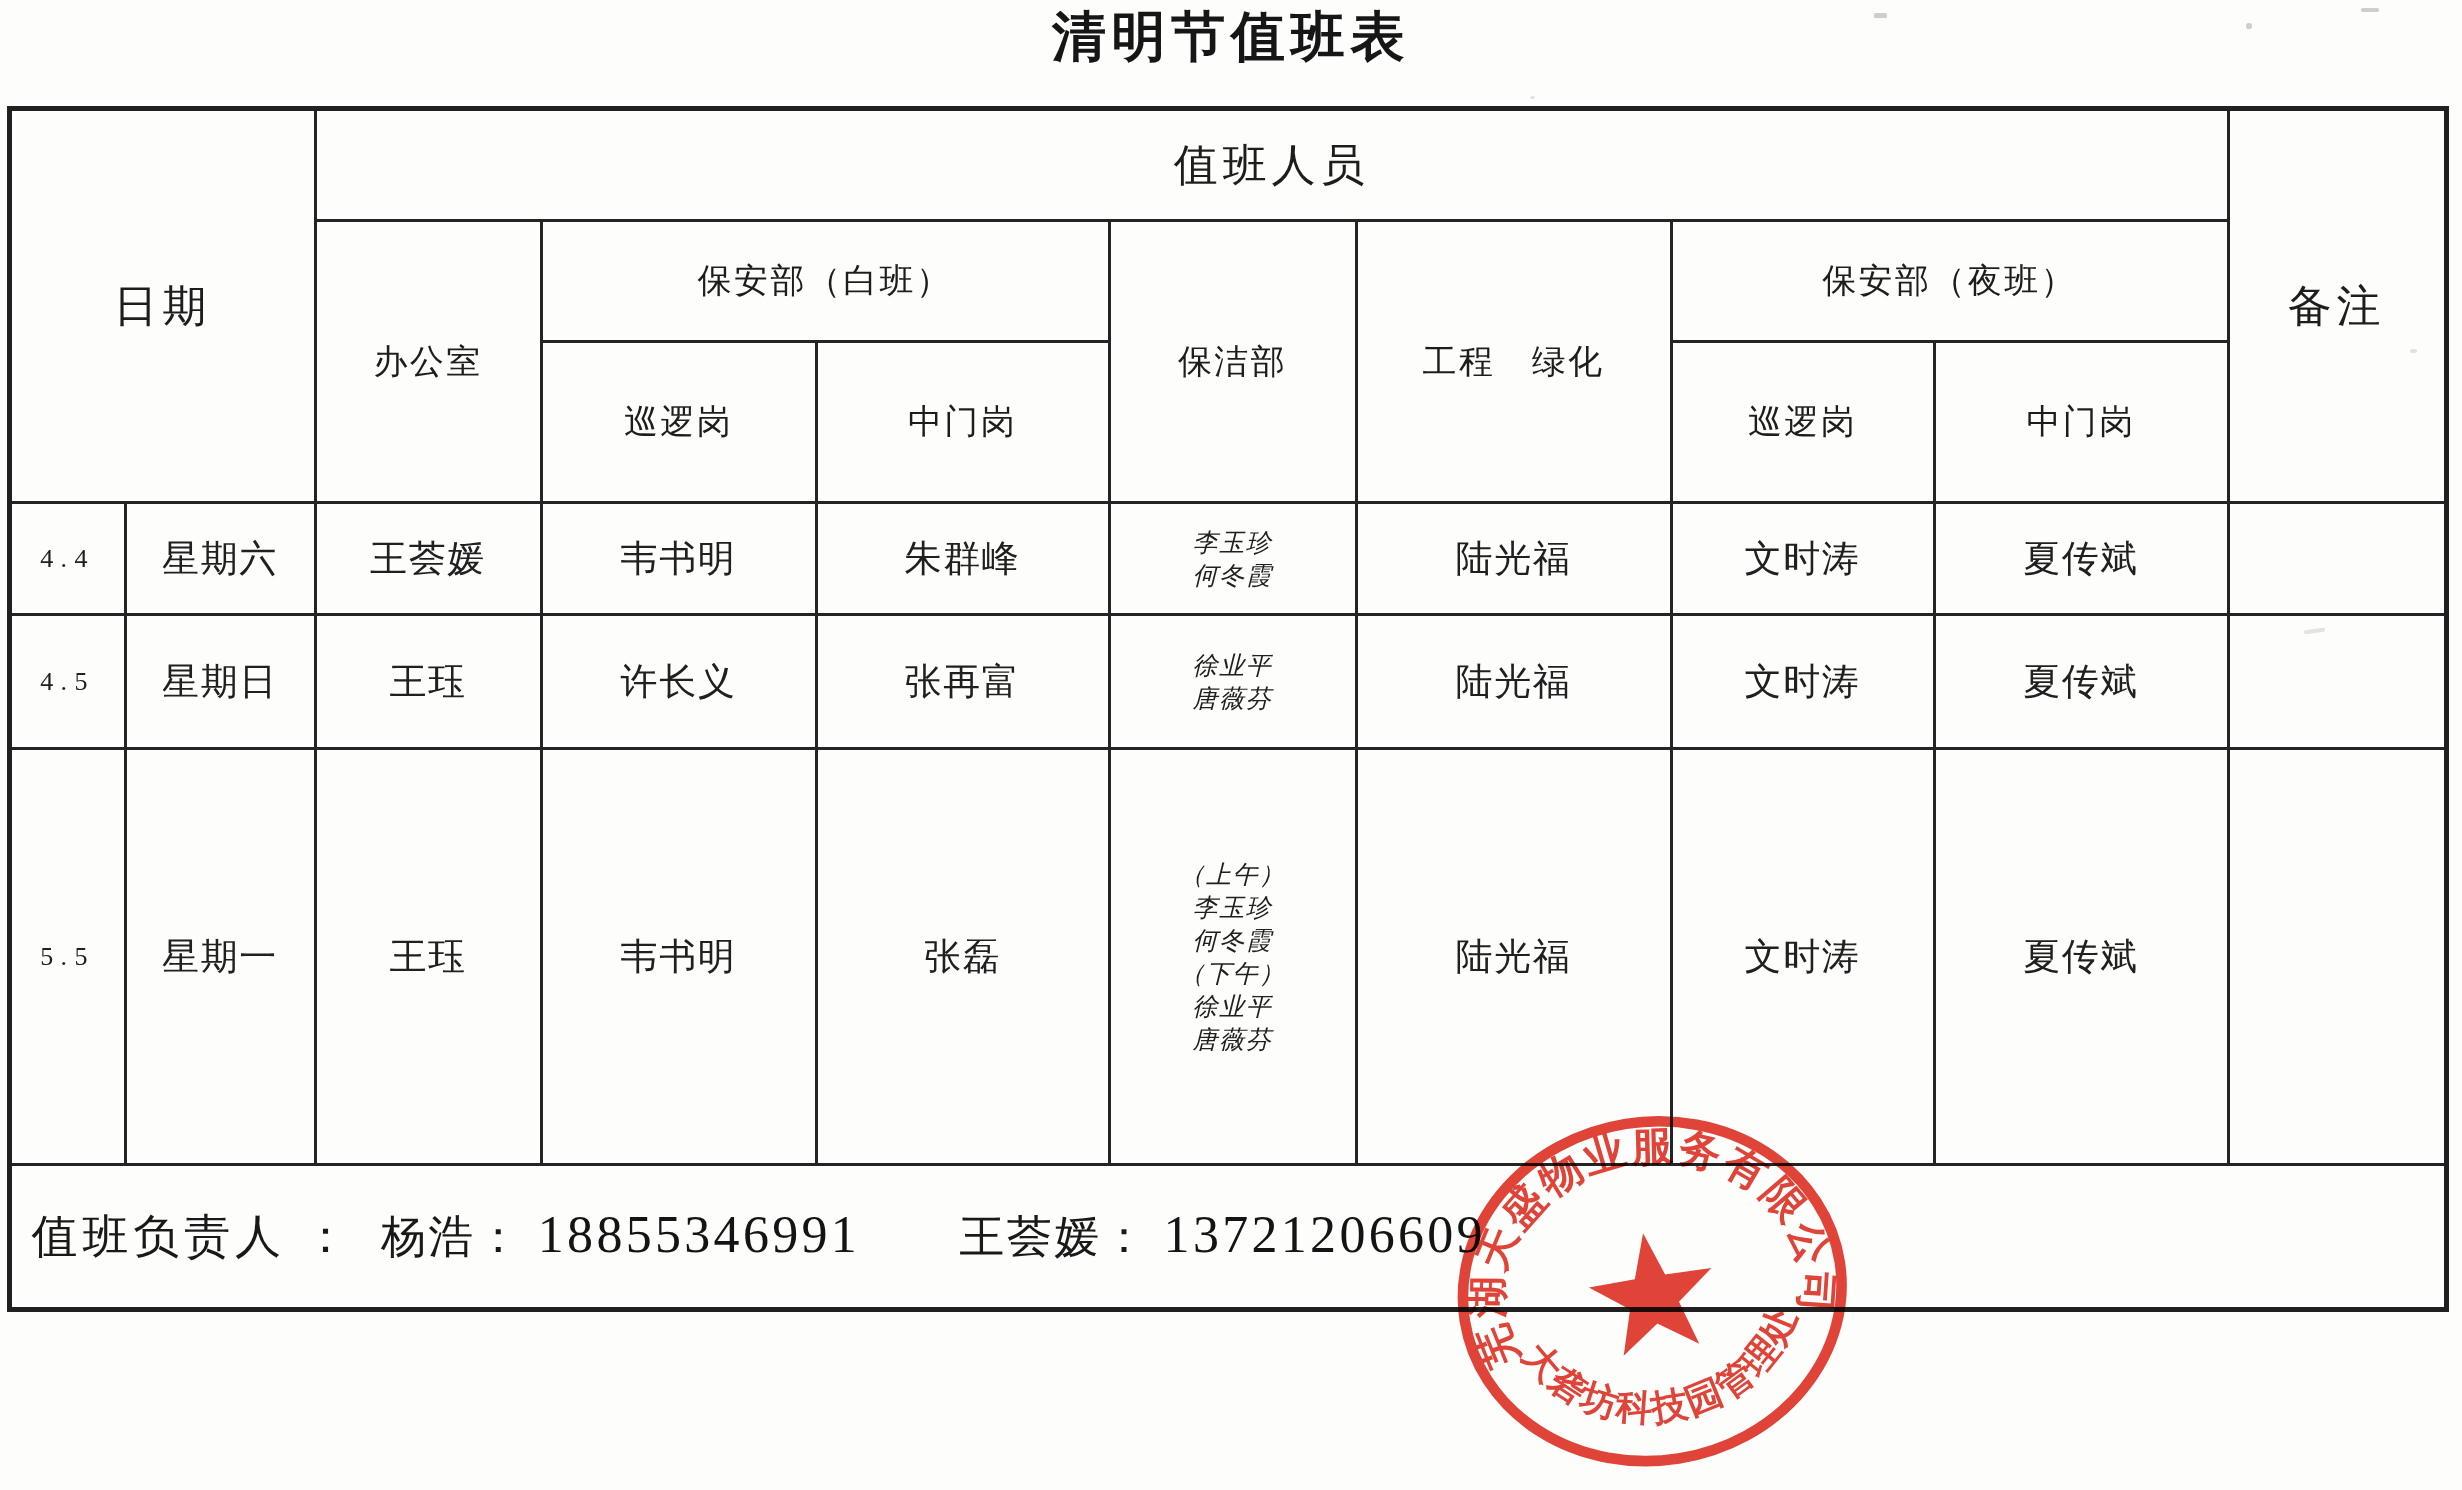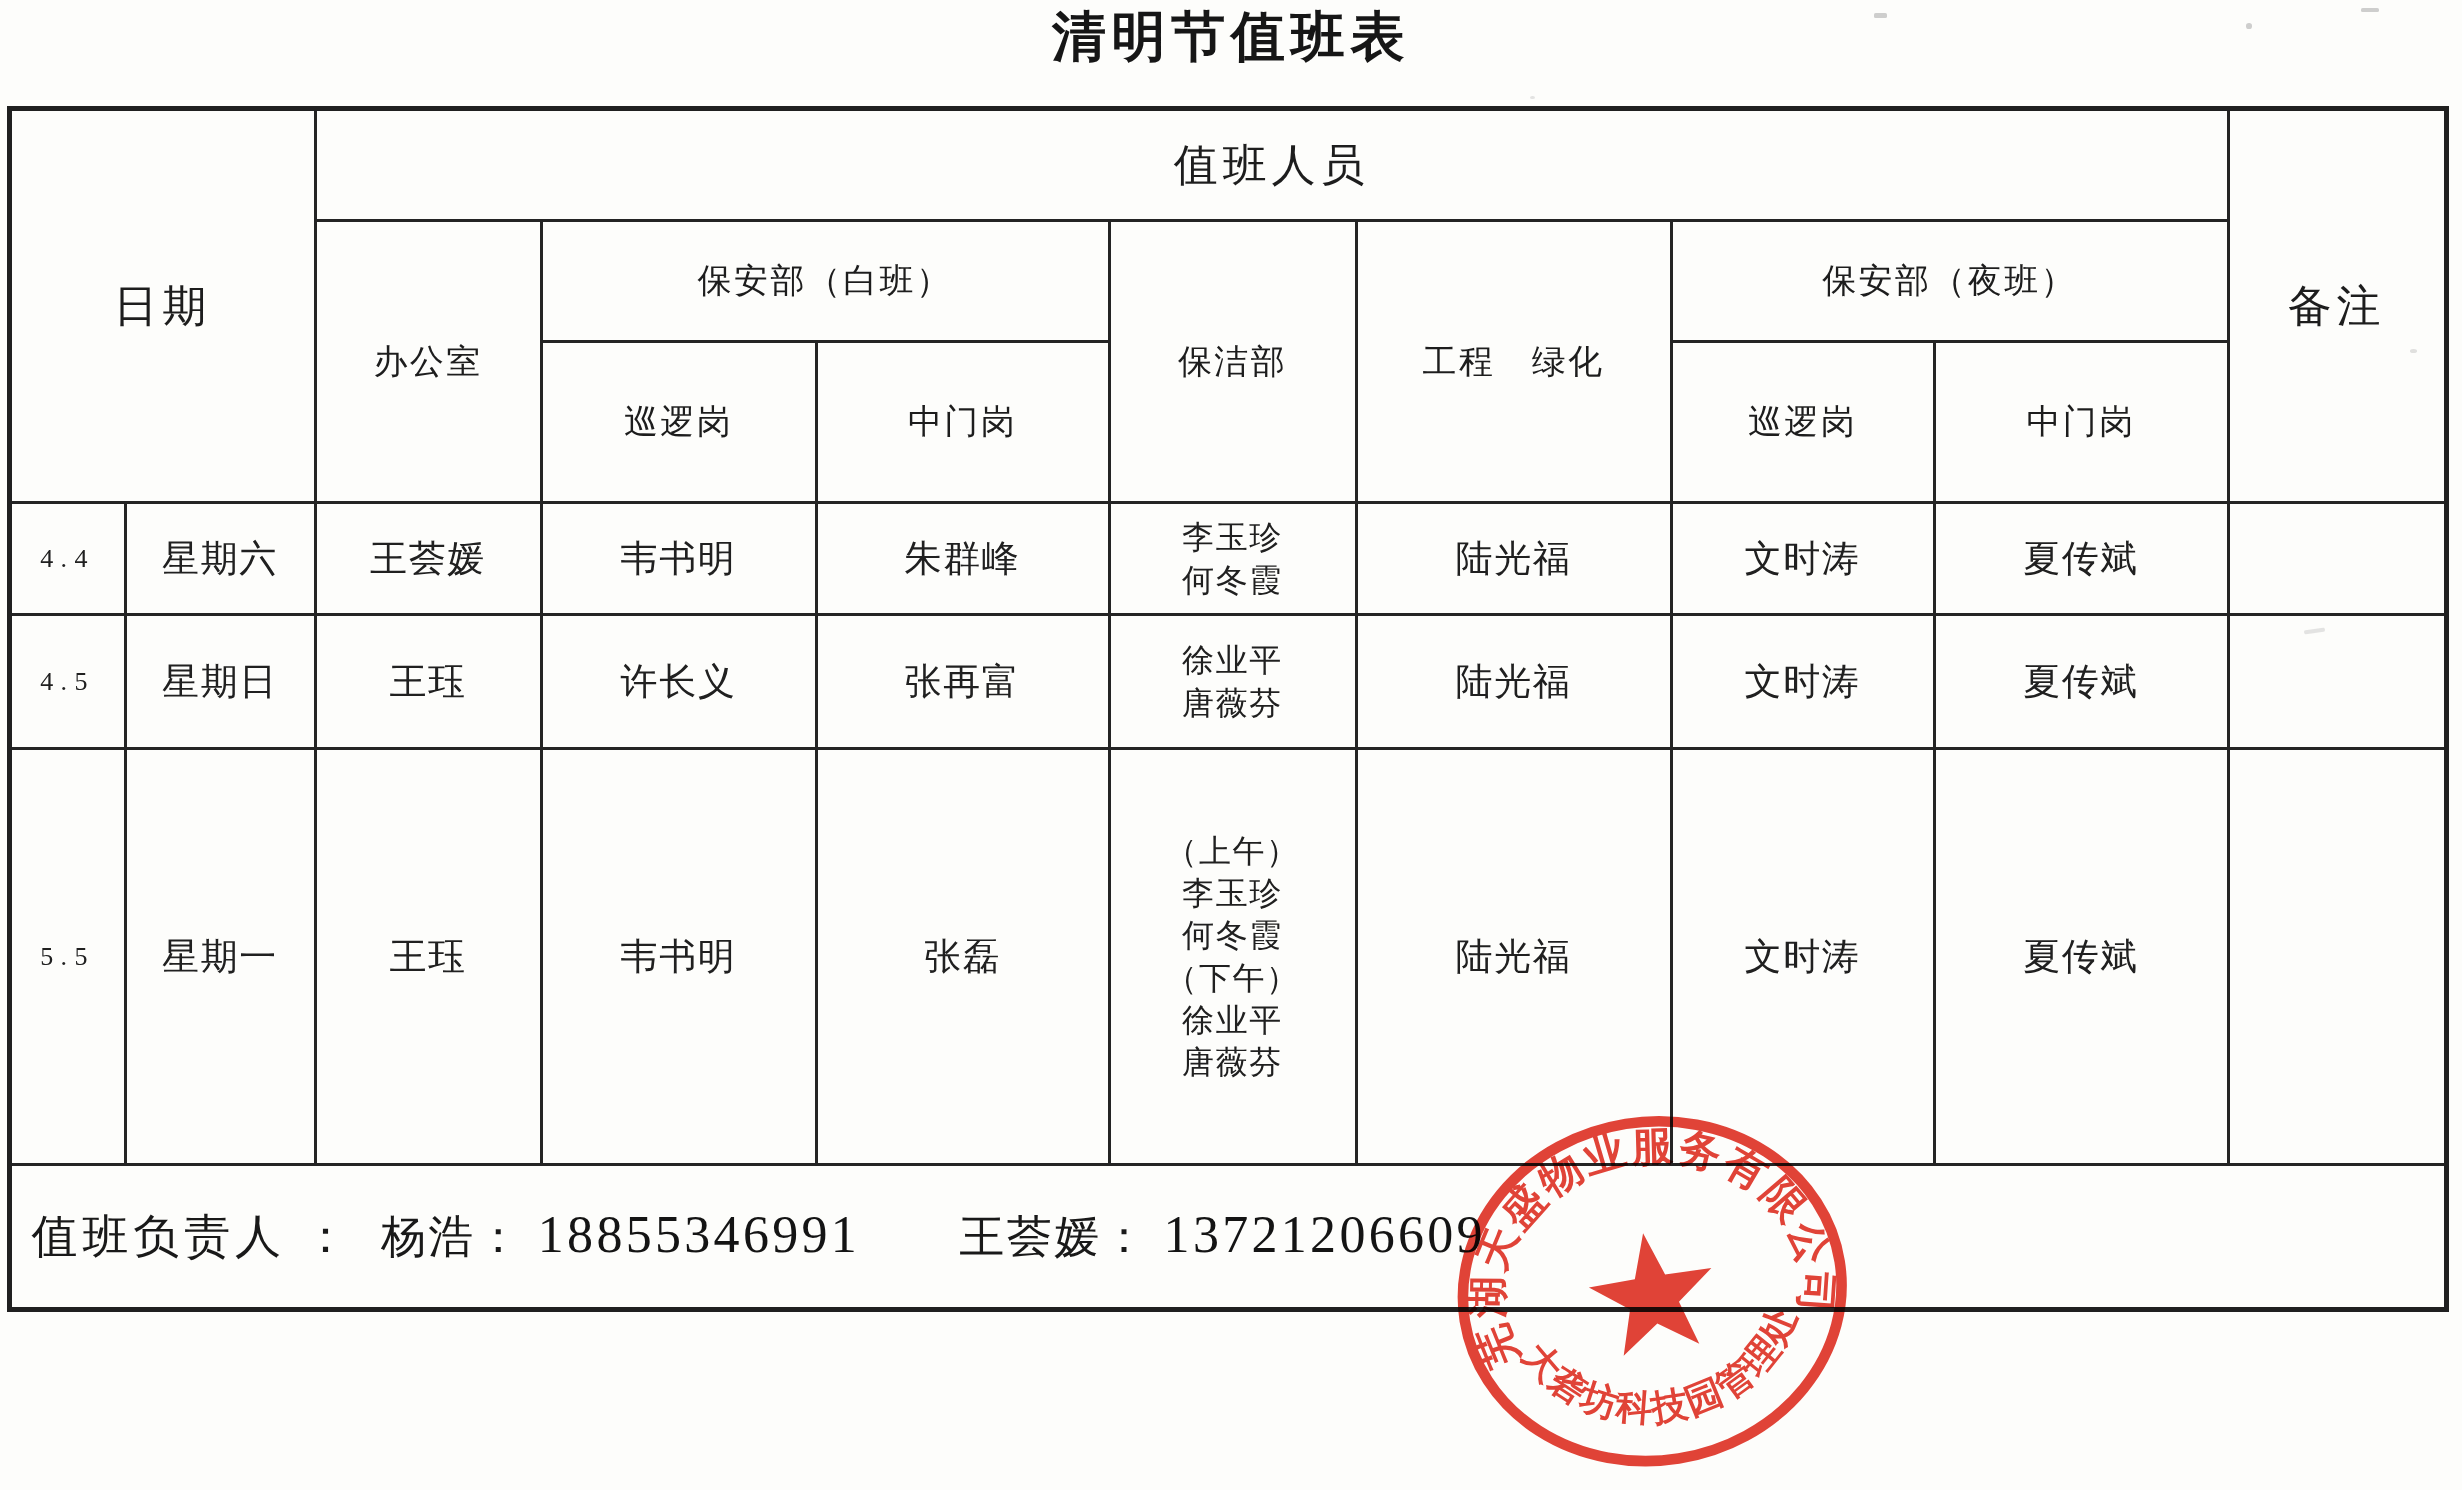--- a/index.html
+++ b/index.html
@@ -25,21 +25,21 @@
     font-weight:normal;
   }
   table.duty{border:5.7px solid #202020;}
   tr.hr1{height:112px;} tr.hr2{height:121px;} tr.hr3{height:161px;}
   tr.dr1{height:112px;} tr.dr2{height:134px;} tr.dr3{height:416px;}
   tr.fr {height:145px;}
   .hcell{font-size:34px;font-weight:600;letter-spacing:2.4px;color:#1d1d1d;}
   .hcell-big{font-size:44px;font-weight:600;letter-spacing:4.9px;}
   .dcell{font-size:37px;color:#202020;letter-spacing:1.6px;}
   .date-num{font-size:26px;letter-spacing:7.3px;}
-  .multi{white-space:pre-line;line-height:1.32;font-size:32px;}
+  .multi{white-space:pre-line;line-height:1.32;font-size:25px;font-style:italic;}
   .footer-cell{
     text-align:left !important;vertical-align:middle;
     border-top:4.1px solid #242424;
   }
   .footer-inner{padding-left:20px;white-space:nowrap;}
   .f-label{font-size:46px;letter-spacing:4.9px;color:#191919;}
   .f-name{font-size:45px;letter-spacing:2.4px;margin-left:24.4px;color:#191919;}
   .f-name2{margin-left:96px;}
   .f-phone{font-size:52px;letter-spacing:3.3px;margin-left:11.4px;color:#141414;}
   .stamp{

